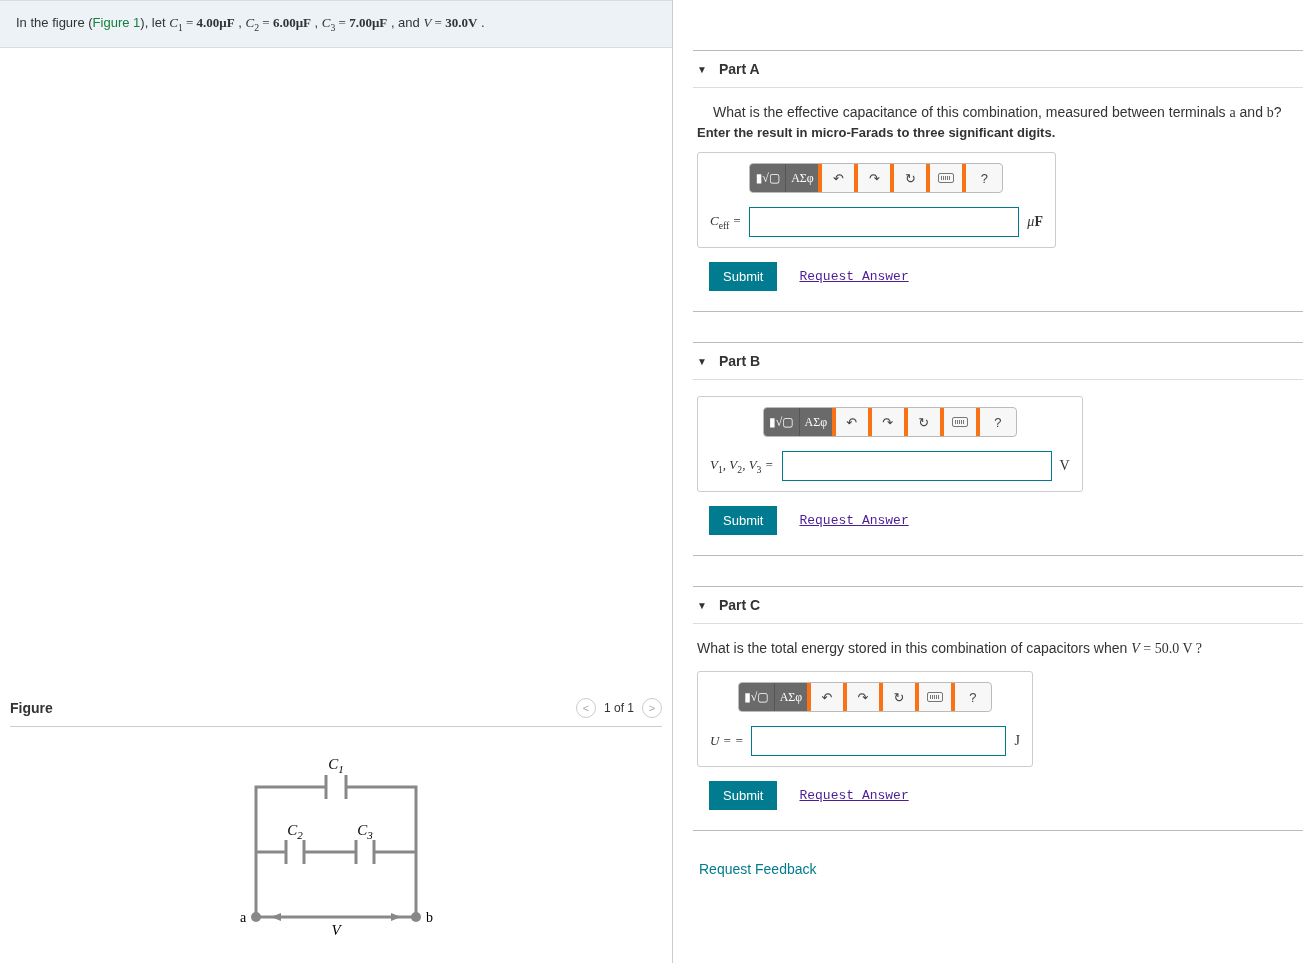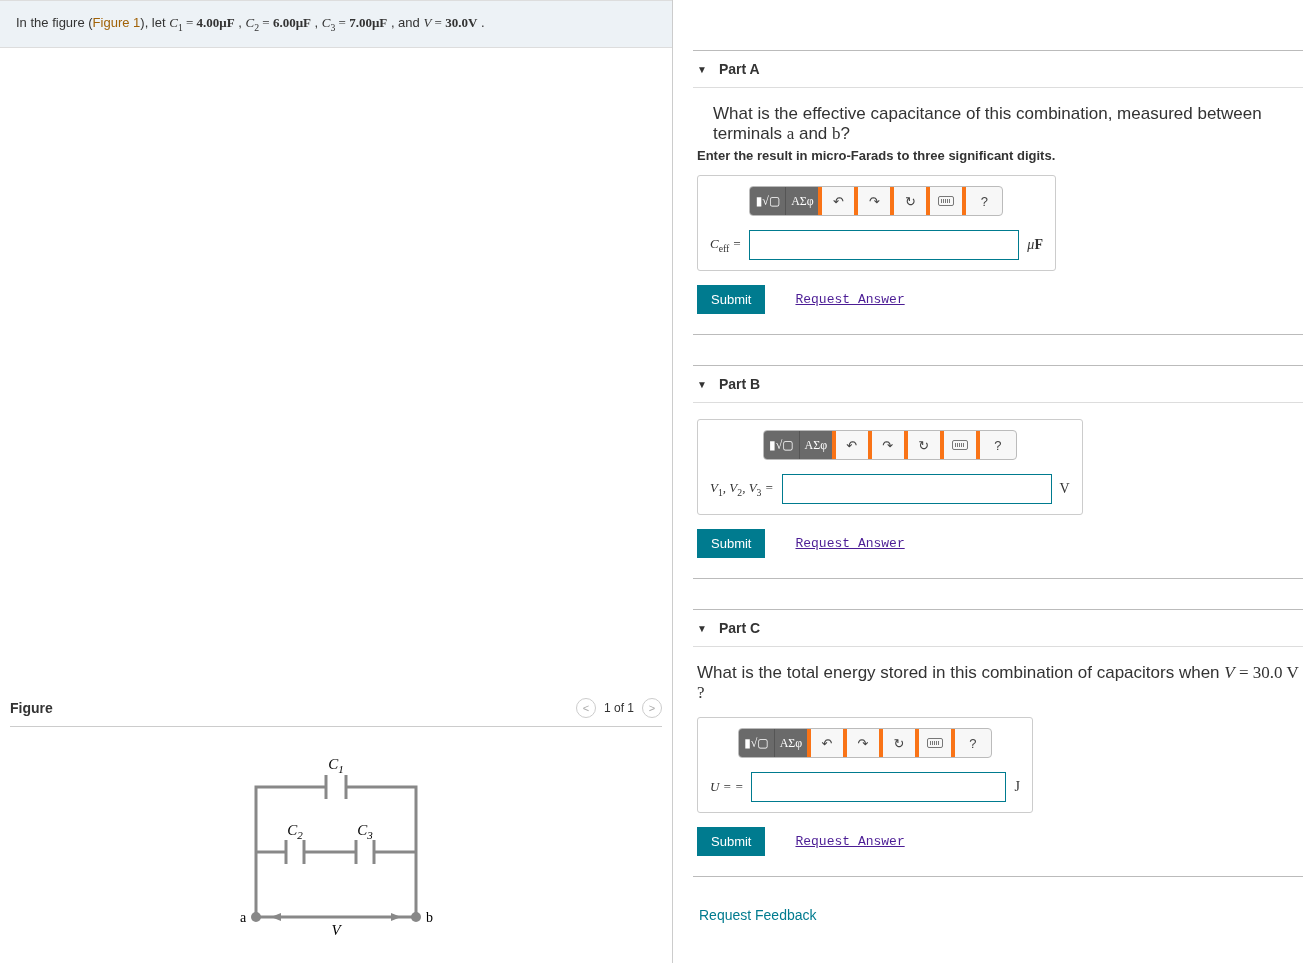--- a/index.html
+++ b/index.html
@@ -1,46 +1,46 @@
 <!DOCTYPE html>
 <html><head>
 <meta charset="utf-8">
 <style>
   * { box-sizing: border-box; margin: 0; padding: 0; }
   body { font-family: Arial, Helvetica, sans-serif; font-size: 13px; color: #333; background: #fff; }
   .container { display: flex; width: 1303px; min-height: 963px; }
   .left-pane { width: 673px; border-right: 1px solid #ccc; }
   .right-pane { flex: 1; padding-left: 20px; padding-top: 50px; }
   .problem-text { background: #edf2f6; padding: 14px 16px; border-top: 1px solid #ddd; border-bottom: 1px solid #ddd; font-size: 13px; }
-  .figure-link { color: #a16207; }
+  .figure-link { color: #15803d; }
   .math-serif { font-family: 'Times New Roman', Times, serif; }
   .math-var { font-style: italic; }
   .figure-section { margin-top: 650px; padding: 0 10px; }
   .figure-header { display: flex; justify-content: space-between; align-items: center; border-bottom: 1px solid #ccc; padding-bottom: 8px; gap: 31px; }
   .figure-title { font-weight: bold; font-size: 14px; }
   .figure-nav { display: flex; align-items: center; gap: 8px; font-size: 12px; }
   .nav-btn { width: 20px; height: 20px; border: 1px solid #ccc; border-radius: 50%; display: inline-flex; align-items: center; justify-content: center; background: #fff; color: #aaa; font-size: 11px; }
   .figure-image { text-align: center; padding: 20px 0; }
   .part-section { margin-bottom: 30px; border: 1px solid #bbb; border-left: none; border-right: none; }
   .part-header { display: flex; align-items: center; gap: 12px; padding: 10px 4px; font-weight: bold; font-size: 14px; border-bottom: 1px solid #ddd; }
   .caret { font-size: 10px; }
   .part-body { padding: 16px 4px 20px 4px; }
-  .question-text { font-size: 17px; margin-bottom: 4px; padding-left: 16px; }
+  .question-text { font-size: 14px; margin-bottom: 4px; padding-left: 16px; }
   .instruction-text { font-size: 13px; font-weight: bold; margin-bottom: 12px; }
   .answer-box { border: 1px solid #ccc; border-radius: 3px; padding: 10px 12px; display: inline-block; }
   .toolbar { display: inline-flex; align-items: center; border: 1px solid #bbb; border-radius: 4px; background: #f7f7f7; margin-bottom: 14px; overflow: hidden; height: 30px; }
   .tool-btn { width: 36px; height: 30px; display: inline-flex; align-items: center; justify-content: center; font-size: 13px; color: #444; border-right: 4px solid #f97316; }
   .tool-btn.dark { background: #6a6a6a; color: #fff; font-family: 'Times New Roman', serif; font-size: 12px; }
   .tool-btn.dark:first-child { border-right: 1px solid #555; }
   .tool-btn.last { border-right: none; }
   .input-row { display: flex; align-items: center; gap: 8px; }
   .input-label { font-family: 'Times New Roman', serif; font-style: italic; font-size: 13px; }
   .answer-input { border: 1px solid #007b8f; height: 30px; width: 270px; padding: 4px 6px; font-size: 13px; }
   .unit { font-family: 'Times New Roman', serif; font-size: 14px; }
-  .submit-row { margin-top: 14px; display: flex; align-items: center; gap: 30px; }
+  .submit-row { margin-top: 14px; display: flex; align-items: center; gap: 22px; margin-left: 12px; }
   .submit-btn { background: #007b8f; color: #fff; border: none; padding: 7px 14px; font-size: 13px; cursor: pointer; }
   .request-link { color: #4c1d95; text-decoration: underline; font-size: 13px; font-family: Liberation Mono, monospace; }
   .feedback-link { color: #007b8f; font-size: 14px; margin-top: 10px; display: block; padding-left: 6px; }
   sub { font-size: 0.75em; }
   .keyb-icon { display:inline-block; width:16px; height:10px; border:1px solid #777; border-radius:2px; position:relative; }
   .keyb-icon::before { content:''; position:absolute; left:2px; right:2px; top:2px; height:2px; background:repeating-linear-gradient(90deg,#777 0 1px,transparent 1px 2px);}
   .keyb-icon::after { content:''; position:absolute; left:2px; right:2px; bottom:2px; height:2px; background:repeating-linear-gradient(90deg,#777 0 1px,transparent 1px 2px);}
 </style>
 </head>
 <body>
@@ -173,21 +173,21 @@
       </div>
     </div>
 
     <div class="part-section">
       <div class="part-header">
         <span class="caret">▼</span>
         <span>Part C</span>
       </div>
       <div class="part-body">
         <div class="question-text" style="padding-left:0;">
-          <span>What is the total energy stored in this combination of capacitors when </span><span class="math-serif math-var">V</span><span class="math-serif"> = 30.0 V ?</span>
+          <span>What is the total energy stored in this combination of capacitors when </span><span class="math-serif math-var">V</span><span class="math-serif"> = 50.0 V ?</span>
         </div>
         <div style="height:10px;"></div>
         <div class="answer-box">
           <div style="text-align:center;">
             <div class="toolbar">
               <span class="tool-btn dark">▮√▢</span>
               <span class="tool-btn dark">ΑΣφ</span>
               <span class="tool-btn">↶</span>
               <span class="tool-btn">↷</span>
               <span class="tool-btn">↻</span>

